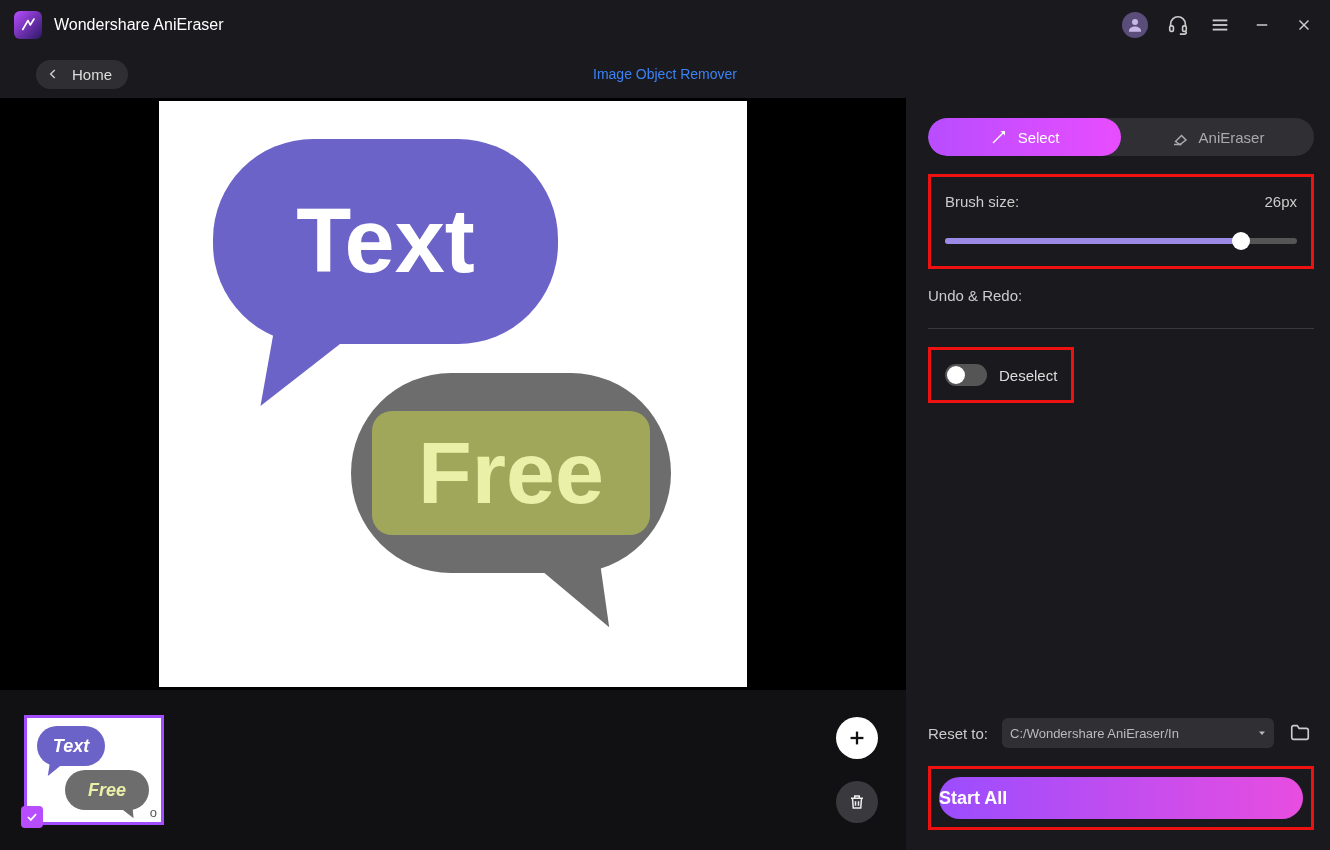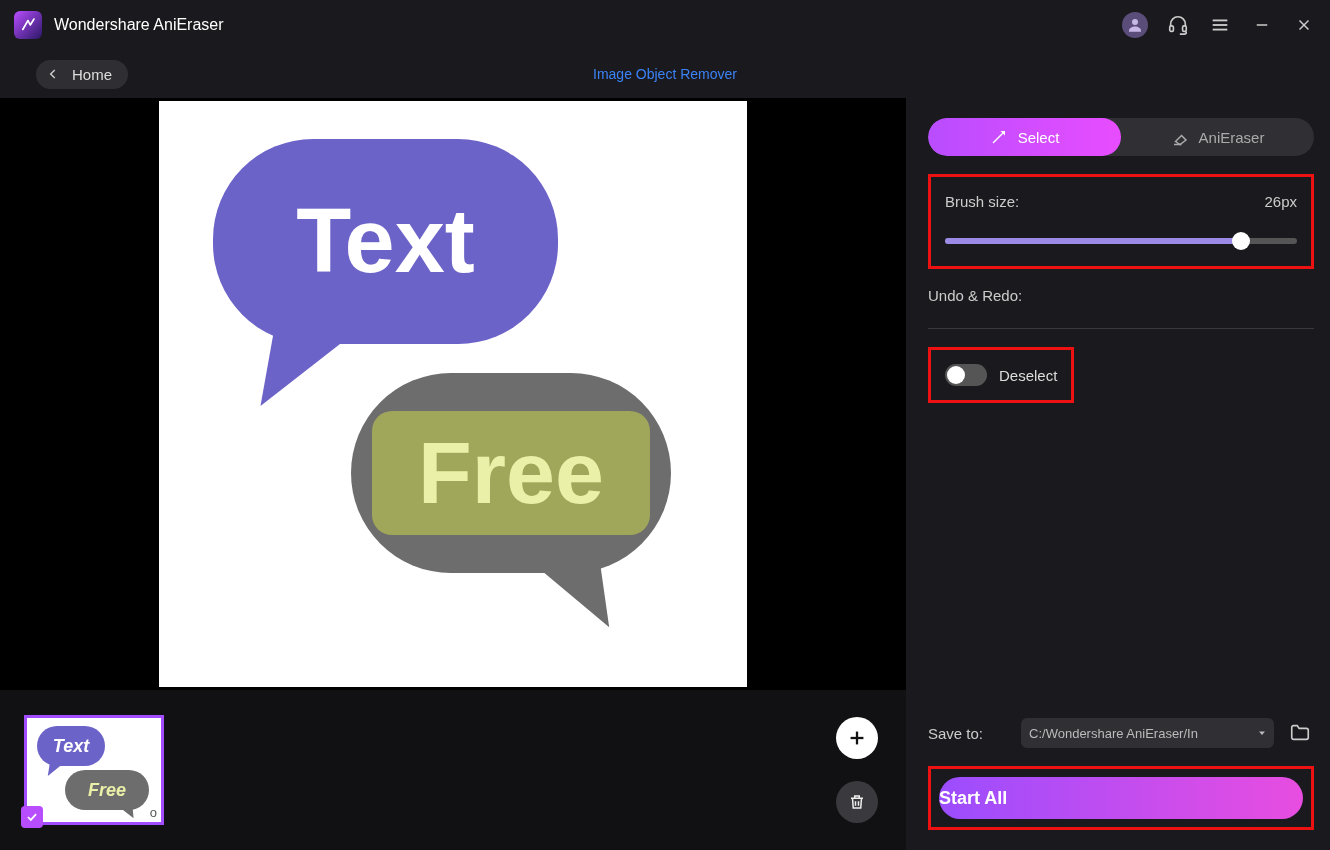--- a/index.html
+++ b/index.html
@@ -70,21 +70,21 @@
 .thumb-badge { position:absolute; left:-6px; bottom:-6px; width:22px; height:22px; background:#b84dff; border-radius:4px; display:flex;align-items:center;justify-content:center; color:#fff; }
 .thumb-filename { position:absolute; right:4px; bottom:2px; color:#555; font-size:13px; }
 
 .bottom-left-icons { position:absolute; right:28px; top:0; bottom:0; display:flex; flex-direction:column; justify-content:center; gap:22px; }
 .round-btn { width:42px; height:42px; border-radius:50%; background:#fff; display:flex;align-items:center;justify-content:center; color:#111; cursor:pointer; }
 .round-btn.grey { background:#3a3a3e; color:#eee; }
 
 .bottom-right { width:424px; background:#1a1a1e; padding: 28px 16px 0 22px; display:flex; flex-direction:column; gap:18px; }
 .save-row { display:flex; align-items:center; gap:14px; }
 .save-label { font-size:15px; color:#ccc; }
-.save-path { flex:1; background:#2f2f34; border-radius:6px; height:30px; display:flex; align-items:center; padding:0 8px; color:#bbb; font-size:13px; overflow:hidden; white-space:nowrap; position:relative;margin-left:24px; }
+.save-path { flex:1; background:#2f2f34; border-radius:6px; height:30px; display:flex; align-items:center; padding:0 8px; color:#bbb; font-size:13px; overflow:hidden; white-space:nowrap; position:relative; }
 .save-path svg { position:absolute; right:6px; }
 .folder-btn { width:26px; height:22px; color:#bbb; cursor:pointer; }
 
 .start-wrap { border:3px solid #e11; padding:8px; }
 .start-btn { height:42px; border-radius:22px; background: linear-gradient(90deg,#9b4dff 0%,#e84de0 100%); display:flex;align-items:center;color:#fff; font-size:18px; font-weight:600; cursor:pointer; }
 </style>
 </head>
 <body>
 
 <div class="titlebar">
@@ -226,21 +226,21 @@
             <path d="M6 7l1 13h10l1-13"></path>
             <line x1="10" y1="11" x2="10" y2="17"></line>
             <line x1="14" y1="11" x2="14" y2="17"></line>
           </svg>
       </div>
     </div>
   </div>
 
   <div class="bottom-right">
     <div class="save-row">
-      <span class="save-label">Save to:</span>
+      <span class="save-label">Reset to:</span>
       <div class="save-path">
         <span>C:/Wondershare AniEraser/In</span>
         <svg width="12" height="12" viewBox="0 0 24 24" fill="#bbb">
             <polygon points="6 9 18 9 12 16"></polygon>
           </svg>
       </div>
       <div class="folder-btn">
         <svg width="24" height="22" viewBox="0 0 24 24" fill="none" stroke="#ccc" stroke-width="1.8">
             <path d="M3 6a2 2 0 012-2h4l2 3h8a2 2 0 012 2v8a2 2 0 01-2 2H5a2 2 0 01-2-2V6z"></path>
           </svg>

